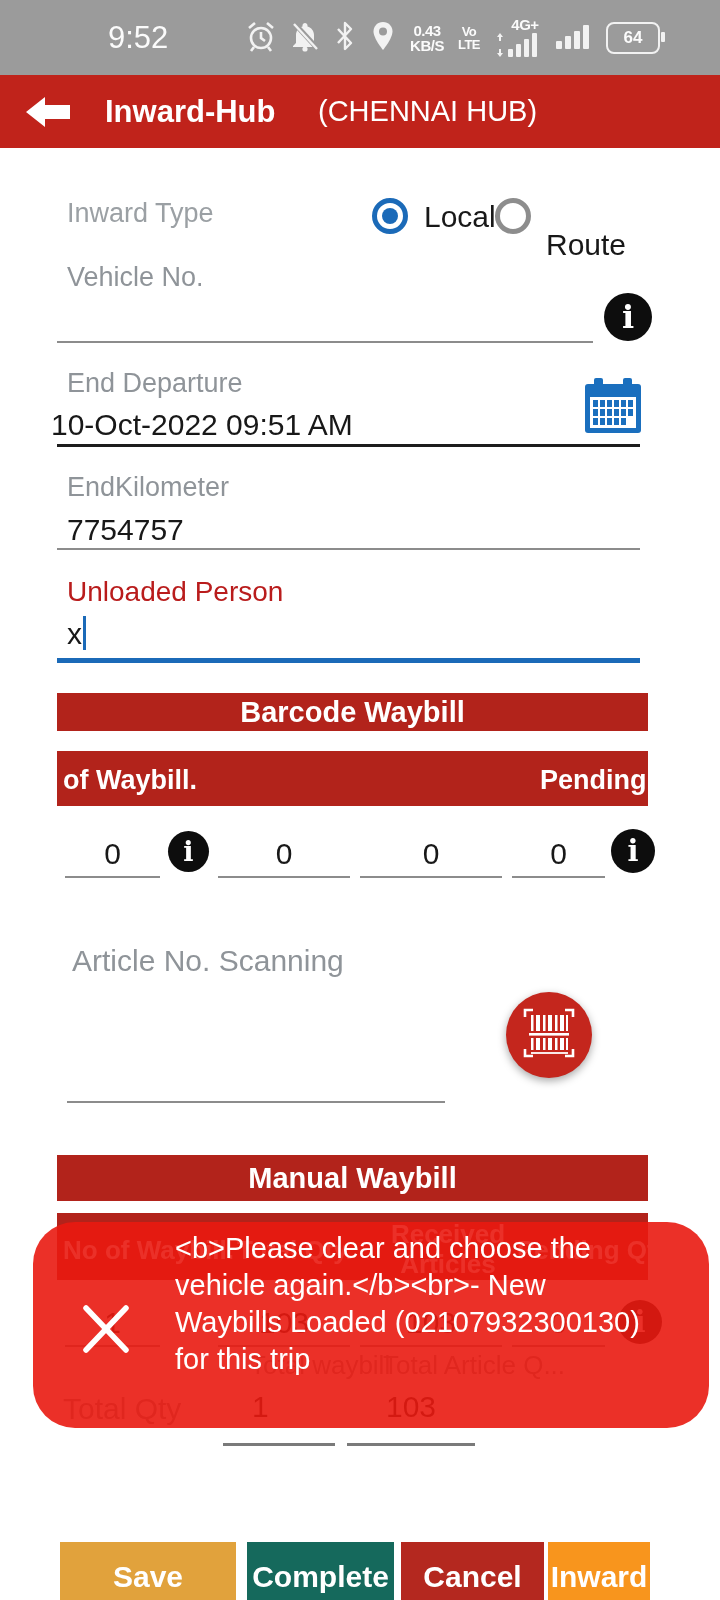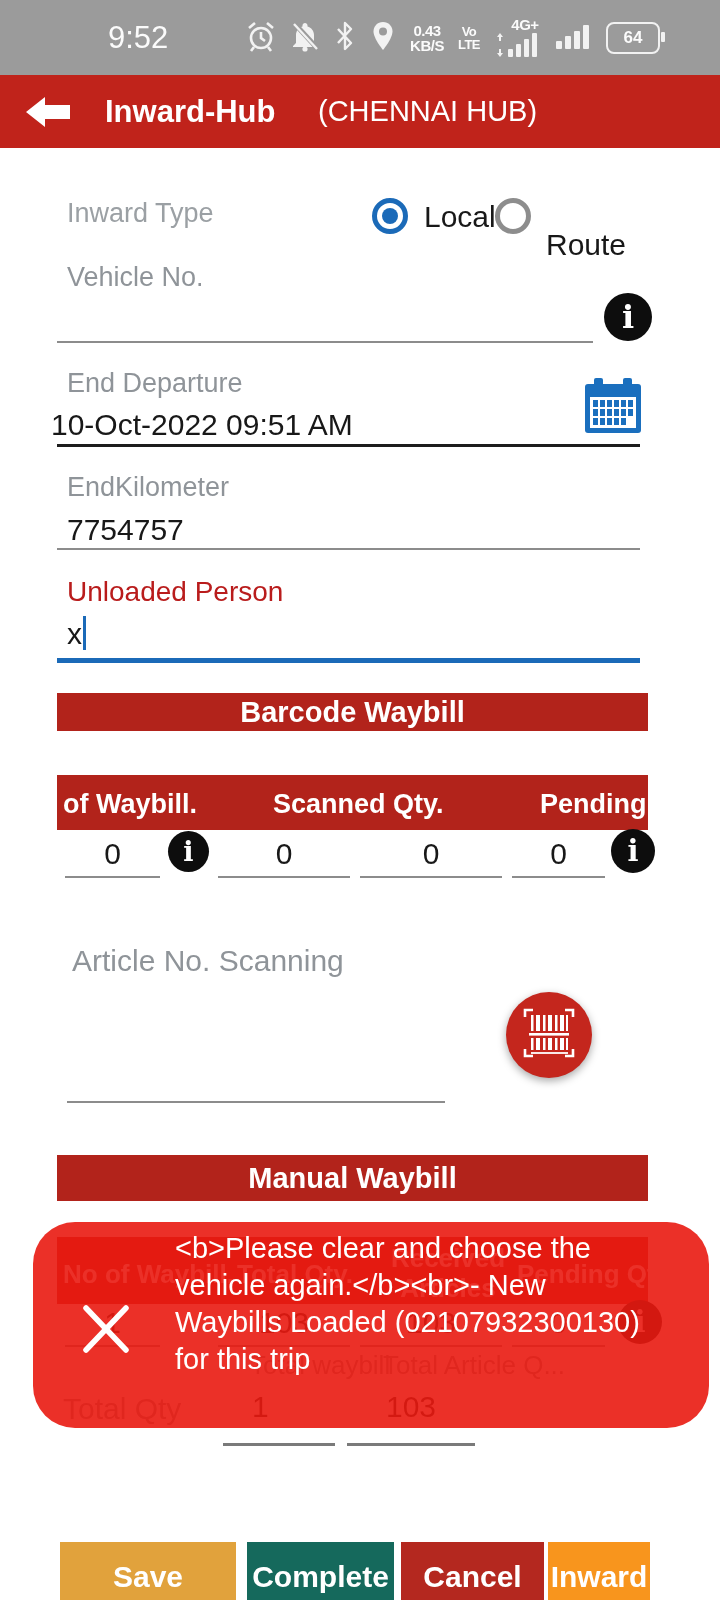--- a/index.html
+++ b/index.html
@@ -32,21 +32,21 @@
   .radio{position:absolute;width:36px;height:36px;border-radius:50%;box-sizing:border-box;background:#fff;}
   .radio.sel{border:5px solid #1b6ab8;}
   .radio.unsel{border:5px solid #8d8d8d;}
   .radio .dot{position:absolute;inset:5px;border-radius:50%;background:#1b6ab8;}
 
   .info{position:absolute;border-radius:50%;background:#0d0d0d;color:#fff;display:flex;align-items:center;
         justify-content:center;font-weight:700;font-family:"DejaVu Serif",serif;}
 
   .redbar{position:absolute;left:57px;width:591px;background:#b2231b;color:#fff;display:flex;
           align-items:center;justify-content:center;font-weight:700;}
-  .thead{position:absolute;left:57px;width:591px;background:#b2231b;color:#fff;overflow:hidden;margin-top:24px;}
+  .thead{position:absolute;left:57px;width:591px;background:#b2231b;color:#fff;overflow:hidden;}
   .thead span{position:absolute;font-weight:700;font-size:27px;white-space:nowrap;}
 
   .ufield{position:absolute;text-align:center;font-size:30px;color:#181818;
           border-bottom:3px solid #7d7d7d;height:42px;line-height:40px;}
   .ufield.thin{border-bottom:2px solid #8c8c8c;}
 
   .fab{position:absolute;left:506px;top:992px;width:86px;height:86px;border-radius:50%;background:#c4261d;
        display:flex;align-items:center;justify-content:center;box-shadow:0 3px 8px rgba(0,0,0,0.35);}
 
   .toast{position:absolute;left:33px;top:1222px;width:632px;height:206px;border-radius:42px;
@@ -204,21 +204,20 @@
   <div class="val" style="left:67px;top:616px;">
     <span>x</span><span class="cursor"></span>
   </div>
   <div class="uline" style="left:57px;top:658px;width:583px;height:5px;background:#1b6ab8;"></div>
 
   <div class="redbar" style="top:693px;height:38px;font-size:29px;">
     <span>Barcode Waybill</span>
   </div>
   <div class="thead" style="top:751px;height:55px;">
     <span style="left:6px;top:14px;">of Waybill.</span>
-    <span style="left:216px;top:14px;">Scanned Qty.</span>
     <span style="left:483px;top:14px;">Pending Q</span>
   </div>
 
   <div class="ufield thin" style="left:65px;top:834px;width:95px;">0</div>
   <div class="info" style="left:168px;top:831px;width:41px;height:41px;font-size:27px;">i</div>
   <div class="ufield thin" style="left:218px;top:834px;width:132px;">0</div>
   <div class="ufield thin" style="left:360px;top:834px;width:142px;">0</div>
   <div class="ufield thin" style="left:512px;top:834px;width:93px;">0</div>
   <div class="info" style="left:611px;top:829px;width:44px;height:44px;font-size:29px;">i</div>
 

